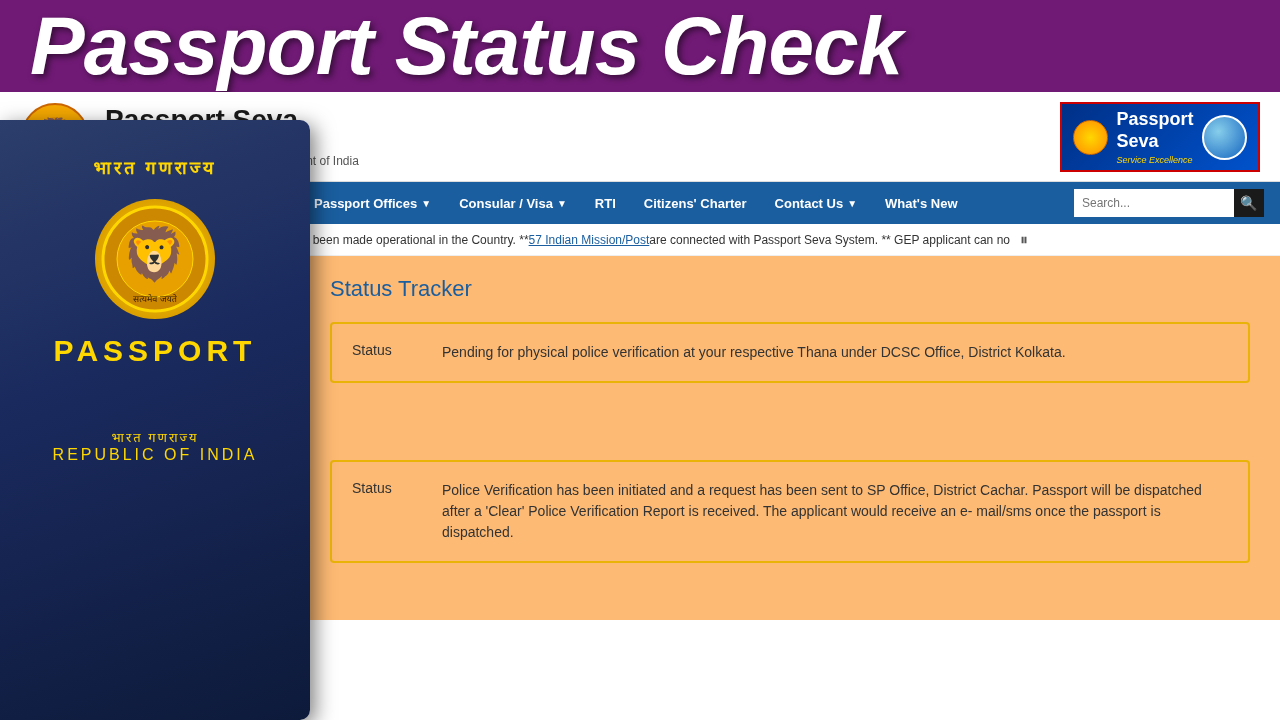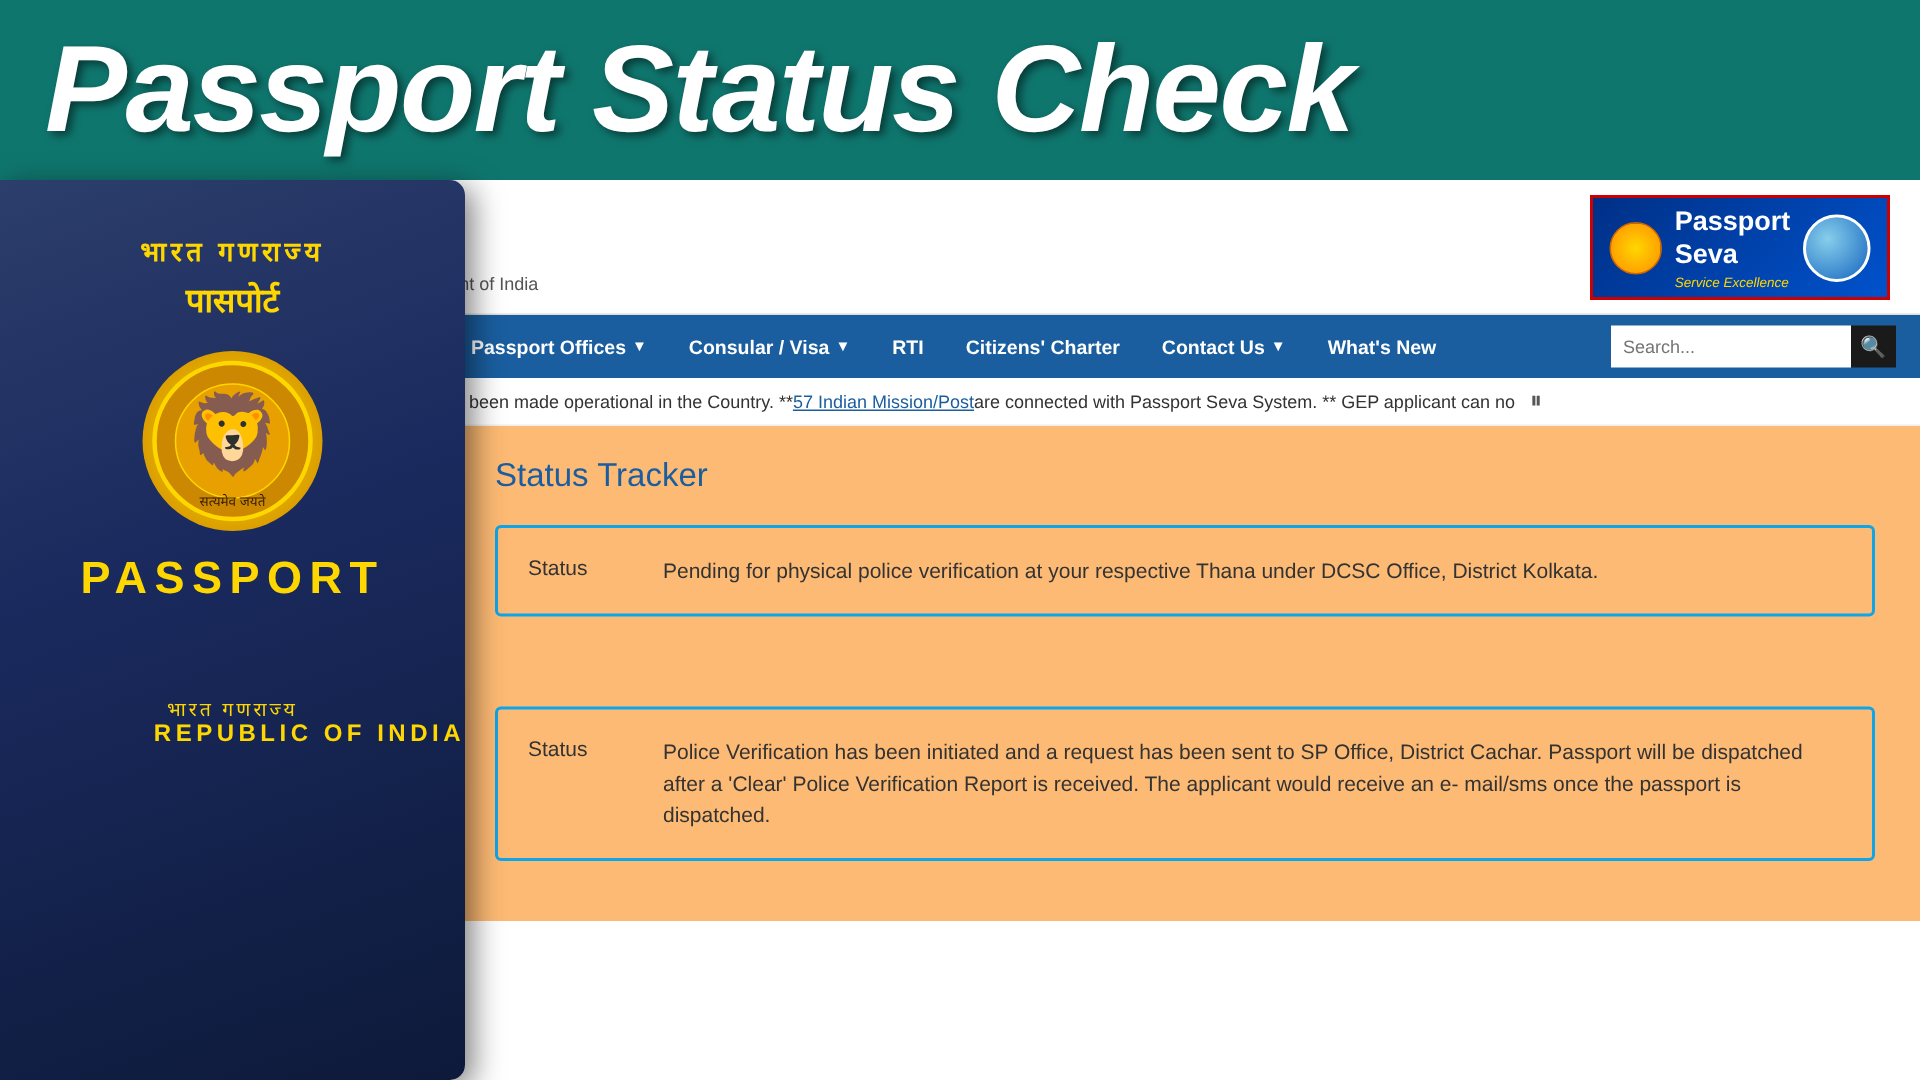--- a/index.html
+++ b/index.html
@@ -1,21 +1,21 @@
 <!DOCTYPE html>
 <html><head>
   <meta charset="utf-8">
   <style>
     * { margin: 0; padding: 0; box-sizing: border-box; }
     body { width: 1280px; height: 720px; overflow: hidden; font-family: Arial, sans-serif; background: #fff; }
 
     
     .top-banner {
-      background: #0f766e;
-      height: 120px;
+      background: #701a75;
+      height: 92px;
       display: flex;
       align-items: center;
       padding: 0 30px;
     }
     .top-banner-title {
       font-size: 82px;
       font-weight: 900;
       color: #fff;
       text-shadow: 3px 3px 6px rgba(0,0,0,0.5);
       letter-spacing: -1px;
@@ -144,24 +144,24 @@
       margin-top: 15px;
     }
     .passport-bottom-text {
       text-align: center;
       color: #ffd700;
       font-size: 13px;
       letter-spacing: 2px;
       margin-top: 60px;
     }
     .passport-bottom-title {
-      text-align: right;
+      text-align: center;
       color: #ffd700;
       font-size: 16px;
-      font-weight: bold;
+      font-weight: normal;
       letter-spacing: 3px;
     }
 
     
     .navbar {
       background: #1a5e9f;
       height: 42px;
       display: flex;
       align-items: center;
       padding: 0 16px 0 300px;
@@ -233,24 +233,24 @@
       padding: 20px 30px 20px 330px;
       background: #fdba74;
     }
     .status-tracker-title {
       color: #1a5e9f;
       font-size: 22px;
       margin-bottom: 20px;
     }
 
     .status-box {
-      border: 2px solid #0ea5e9;
+      border: 2px solid #eab308;
       border-radius: 4px;
       padding: 18px 20px;
-      margin-bottom: 20px;
+      margin-bottom: 37px;
       display: flex;
       gap: 30px;
       align-items: flex-start;
     }
     .status-label {
       font-size: 14px;
       color: #333;
       font-weight: normal;
       min-width: 60px;
     }
@@ -293,21 +293,20 @@
         <span>Seva</span>
       </div>
       <div class="ps-sub">Service Excellence</div>
     </div>
     <div class="globe-icon"></div>
   </div>
 </div>
 
 <div class="passport-overlay">
   <div class="passport-header-text">भारत गणराज्य</div>
-  <div class="passport-hindi">पासपोर्ट</div>
   <div class="passport-emblem-area">
     <div class="passport-emblem">
       <svg width="110" height="110" viewBox="0 0 110 110">
         <circle cx="55" cy="55" r="52" fill="#cc8800" stroke="#ffd700" stroke-width="3"></circle>
         <circle cx="55" cy="55" r="38" fill="#e8a000" stroke="#ffd700" stroke-width="1"></circle>
 
         <text x="55" y="68" text-anchor="middle" font-size="52" fill="#7a4a00">🦁</text>
         <text x="55" y="98" text-anchor="middle" font-size="9" fill="#3a2000">सत्यमेव जयते</text>
       </svg>
     </div>

